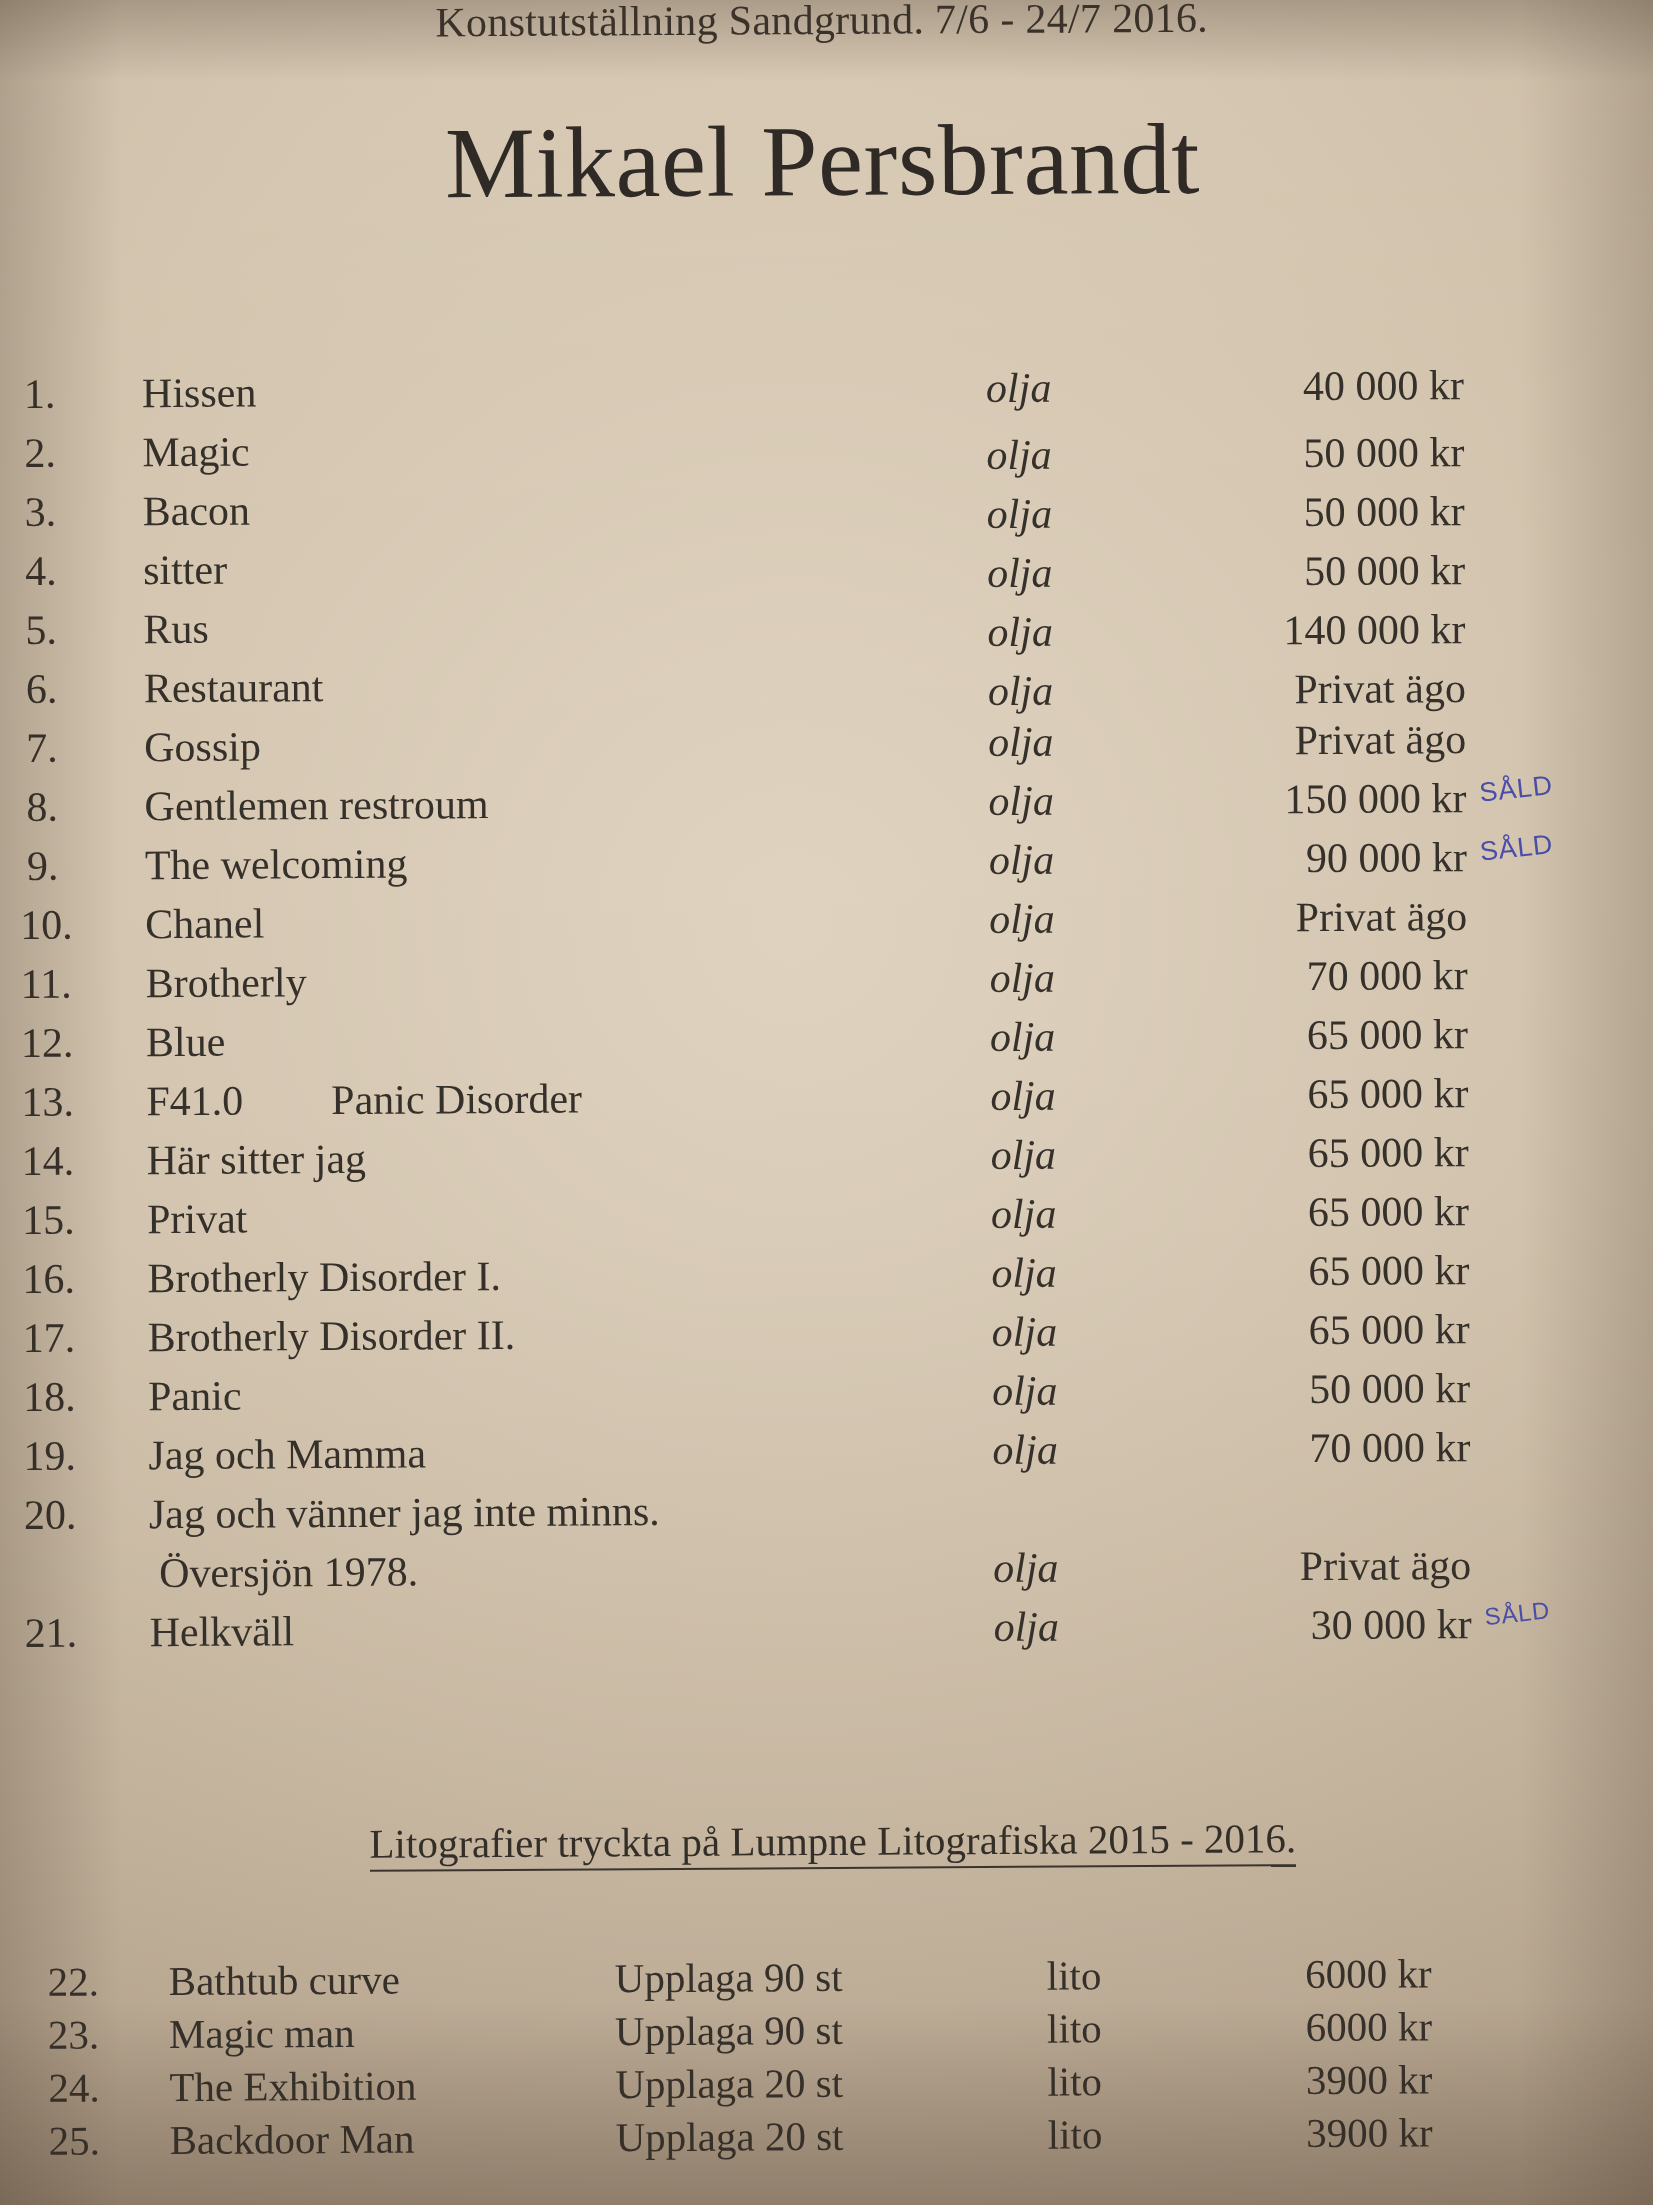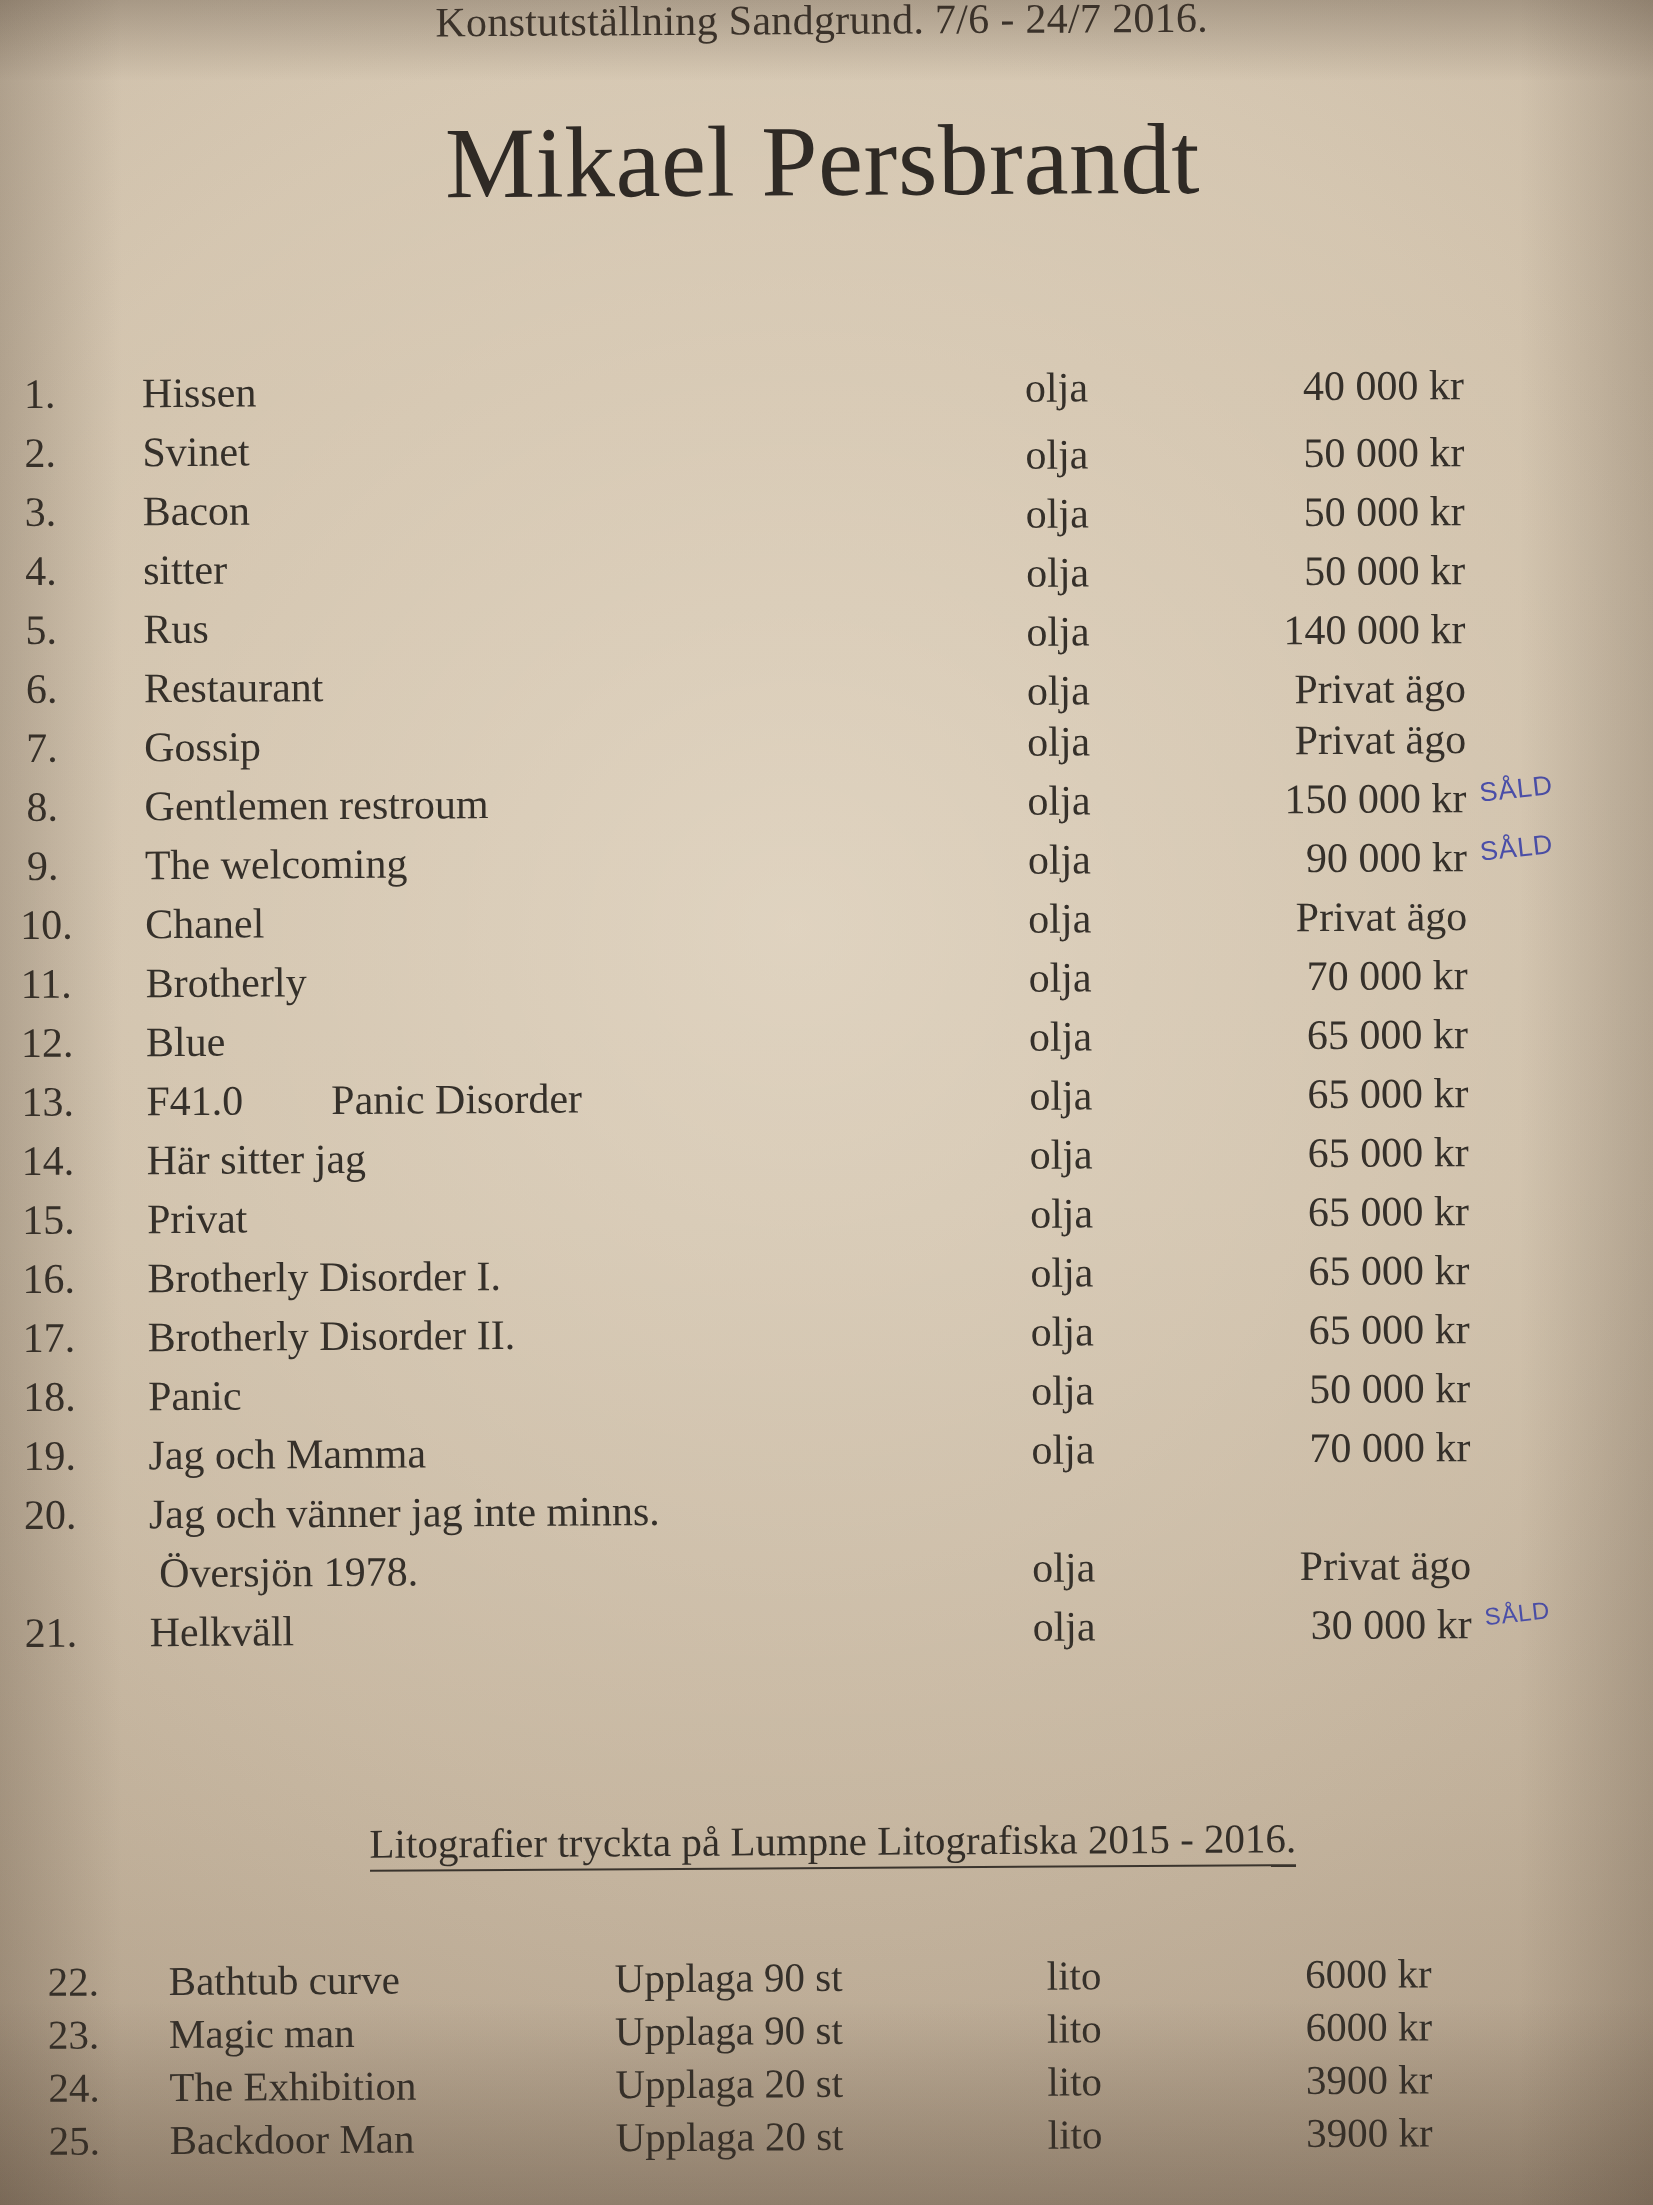--- a/index.html
+++ b/index.html
@@ -105,23 +105,24 @@
     display: inline-block;
     margin-left: 88px;
   }
   .row .name2 {
     position: absolute;
     left: 155px;
     white-space: nowrap;
   }
   .row .tech {
     position: absolute;
-    left: 963px;
+    left: 989px;
     width: 128px;
-    text-align: right;
+    text-align: left;
+    font-style: italic;
   }
   .row .price {
     position: absolute;
     left: 1122px;
     width: 345px;
     text-align: right;
     white-space: nowrap;
   }
   .row .note {
     position: absolute;
@@ -205,21 +206,21 @@
 
     <div class="row">
       <span class="num">1.</span>
       <span class="name">Hissen</span>
       <span class="tech">olja</span>
       <span class="price">40 000 kr</span>
     </div>
 
     <div class="row shift-1">
       <span class="num">2.</span>
-      <span class="name">Svinet</span>
+      <span class="name">Magic</span>
       <span class="tech">olja</span>
       <span class="price">50 000 kr</span>
     </div>
 
     <div class="row shift-1">
       <span class="num">3.</span>
       <span class="name">Bacon</span>
       <span class="tech">olja</span>
       <span class="price">50 000 kr</span>
     </div>

